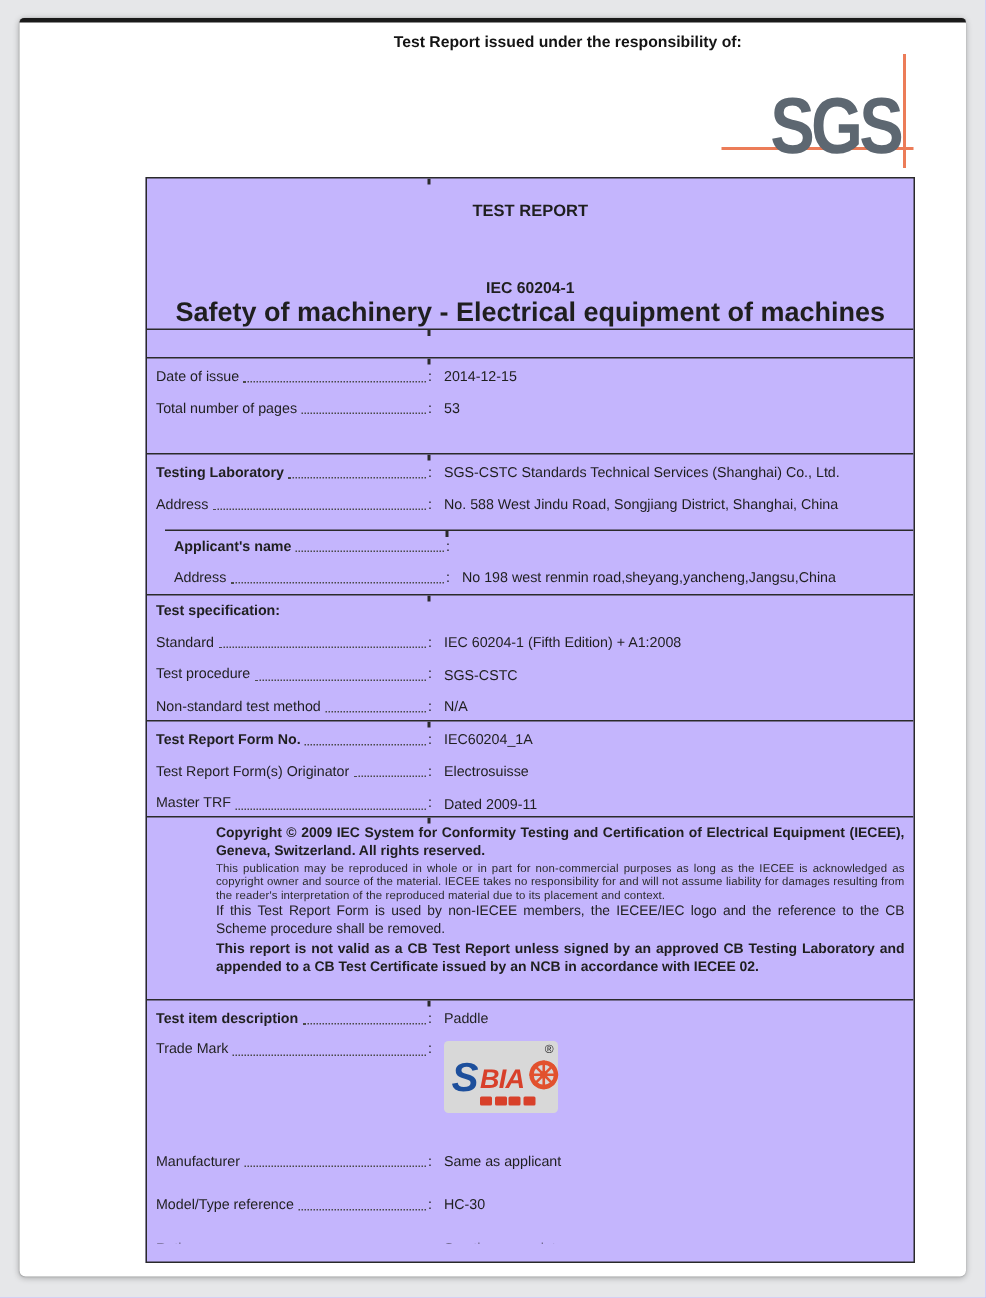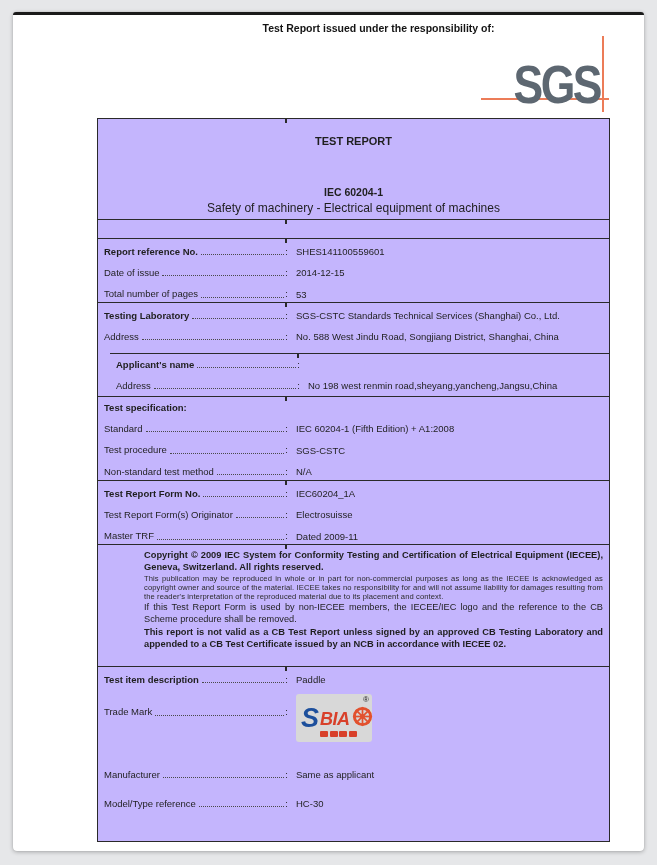--- a/index.html
+++ b/index.html
@@ -35,21 +35,21 @@
   .report-table {
     position:absolute; left:84px; top:106px; width:513px; height:724px;
     border:1.5px solid #2a2a2a; background:#c4b5fd; overflow:hidden;
   }
   .section { position:relative; border-top:1.5px solid #2a2a2a; overflow:hidden; }
   .section:first-child { border-top:none; }
   .section::before { content:""; position:absolute; top:0; left:187px; width:1.5px; height:4px; background:#2a2a2a; }
   .sec-title { height:100px; text-align:center; padding-top:15px; }
   .sec-title .t1 { font-size:11px;  font-weight:bold; line-height:15px; }
   .sec-title .t2 { font-size:10.5px;font-weight:bold; line-height:14px;margin-top:36px; }
-  .sec-title .t3 { font-size:12px;  font-weight:normal; line-height:19px; }
+  .sec-title .t3 { font-size:18px;  font-weight:bold; line-height:19px; }
   .sec-title .t4 { font-size:12.5px;font-weight:bold; line-height:17px; }
   .sec-spacer { height:19px; }
   .sec-ref  { height:64px; padding-top:2px; }
   .sec-lab  { height:51px; padding-top:2px; }
   .sec-app  { height:43px;margin-left:12px; }
   .sec-spec { height:84px; }
   .sec-trf  { height:64px; padding-top:2px; }
   .sec-copy { height:122px; padding:4px 6px 0 6px; }
   .sec-item { height:163px; padding-top:2px; }
   .row { display:flex; align-items:center; height:21.3px; padding:0 7px 0 6px; font-size:9.5px; }
@@ -58,21 +58,21 @@
   .lc::after { content:":"; font-size:9.5px; line-height:12px; }
   .lbl { white-space:nowrap; line-height:12px; }
   .bold { font-weight:bold; }
   .leader { flex:1; border-bottom:1.5px dotted #4a4a4a; margin:0 1px 2.5px 3px; min-width:8px; }
   .val { margin-left:8px; white-space:nowrap; }
   .sec-copy p { text-align:justify;margin-left:40px; }
   .c-bold  { font-size:9.3px; font-weight:bold; line-height:12px; margin-bottom:1px; }
   .c-small { font-size:7.6px; line-height:9px; color:#2a2a2a; letter-spacing:.1px; margin-bottom:1px; }
   .c-norm  { font-size:9.2px; line-height:11.5px; margin-bottom:1px; }
   .row-tm { align-items:flex-start; height:70px; padding-top:4px; }
-  .row-tm .lc { margin-top:12px; }
+  .row-tm .lc { margin-top:0; }
   
   .tm-box {
     position:relative; margin-left:8px; width:76px; height:48px;
     background:#d8d8d8; border-radius:3px;
     display:flex; align-items:center; padding:2px 4px 2px 5px;
   }
   .tm-s   { color:#1d4f9c; font-size:27px; font-weight:bold; font-style:italic; line-height:27px; }
   .tm-bia { color:#d8402a; font-size:18px; font-weight:bold; font-style:italic; line-height:18px; margin:2px 0 0 1px; letter-spacing:-.5px; }
   .tm-wheel { width:23px; height:23px; margin-left:1px; margin-top:-4px; flex:none; }
   .tm-reg { position:absolute; top:2px; right:3px; font-size:8px; color:#222; line-height:8px; }
@@ -97,27 +97,20 @@
     <div class="section sec-title">
       <div class="t1">TEST REPORT</div>
       <div class="t2">IEC 60204-1</div>
       <div class="t3">Safety of machinery - Electrical equipment of machines</div>
       <div class="t4">Part 1: General requirements</div>
     </div>
 
     <div class="section sec-spacer"></div>
 
     <div class="section sec-ref">
-      <div class="row">
-        <div class="lc">
-            <span class="lbl bold">Report reference No.</span>
-            <span class="leader"></span>
-          </div>
-        <span class="val">SHES141100559601</span>
-      </div>
       <div class="row">
         <div class="lc">
             <span class="lbl">Date of issue</span>
             <span class="leader"></span>
           </div>
         <span class="val">2014-12-15</span>
       </div>
       <div class="row">
         <div class="lc">
             <span class="lbl">Total number of pages</span>

